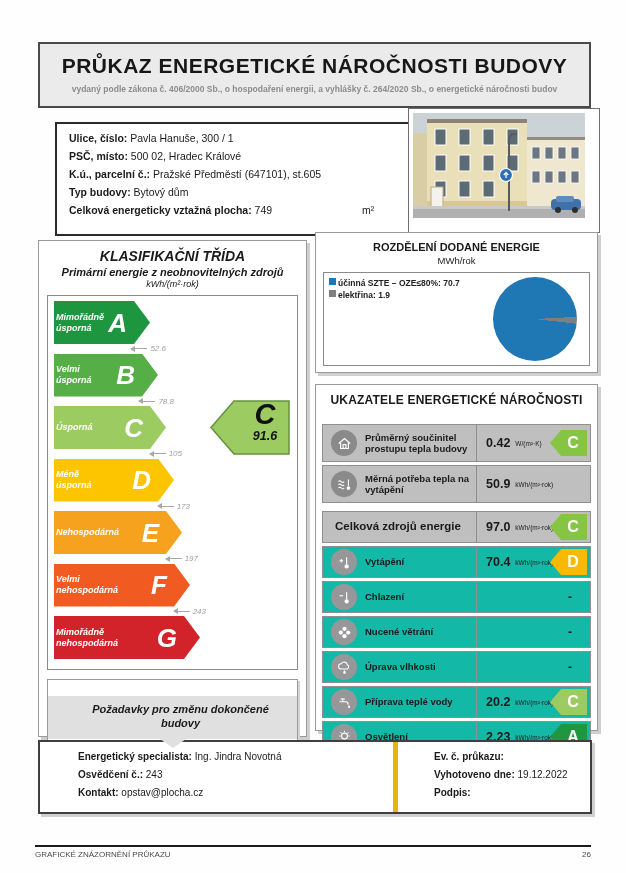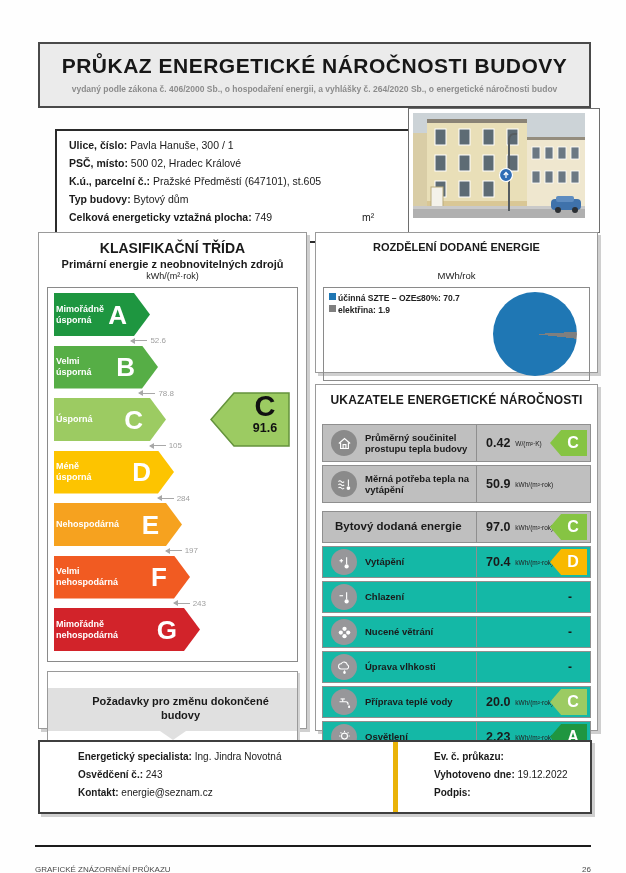--- a/index.html
+++ b/index.html
@@ -6,36 +6,36 @@
   .page{position:relative;width:626px;height:873px;background:#fefefe;
         font-family:"Liberation Sans",sans-serif;color:#1a1a1a;overflow:hidden;}
 
   
   .header-box{position:absolute;left:38px;top:42px;width:549px;height:62px;
     background:#ebebeb;border:2px solid #4a4a4a;text-align:center;}
   .header-title{font-size:21px;font-weight:bold;letter-spacing:.5px;margin-top:10px;color:#171717;}
   .header-sub{font-size:8.5px;font-weight:bold;color:#8c8c8c;margin-top:6px;}
 
   
-  .addr-box{position:absolute;left:55px;top:129px;width:341px;height:102px;
+  .addr-box{position:absolute;left:55px;top:122px;width:341px;height:102px;
     background:#fff;border:2px solid #2b2b2b;padding:8px 0 0 12px;font-size:10.5px;}
   .addr-row{margin-bottom:6px;}
   .addr-row b{font-weight:bold;}
   .addr-unit{display:inline-block;margin-left:90px;}
 
   .photo-box{position:absolute;left:408px;top:108px;width:182px;height:115px;
     border:1px solid #6e6e6e;background:#fff;padding:4px;}
   .photo-box svg{display:block;}
 
   
   .panel{position:absolute;background:#fff;border:1px solid #9a9a9a;
     box-shadow:3px 3px 0 #cfcfcf;}
 
   
-  .class-panel{left:38px;top:232px;width:267px;height:495px;text-align:center;}
+  .class-panel{left:38px;top:240px;width:267px;height:495px;text-align:center;font-style:italic;}
   .class-title{font-size:14px;font-weight:bold;margin-top:7px;}
   .class-sub{font-size:11px;font-weight:bold;margin-top:2px;}
   .class-unit{font-size:9px;margin-top:1px;color:#222;}
   .bands-box{position:relative;margin:6px 8px 0 8px;border:1px solid #8a8a8a;
     height:363px;padding:5px 6px;text-align:left;}
   .band-bar{position:relative;height:43px;display:flex;align-items:center;
     clip-path:polygon(0 0,calc(100% - 16px) 0,100% 50%,calc(100% - 16px) 100%,0 100%);}
   .band-label{color:#fff;font-weight:bold;font-size:9px;line-height:1.2;padding-left:2px;width:60px;}
   .band-letter{position:absolute;right:23px;top:50%;transform:translateY(-50%);
     color:#fff;font-weight:bold;font-size:26px;}
@@ -56,21 +56,21 @@
   .req-top{position:relative;background:#e0e0e0;padding:7px 4px 8px 20px;
     font-size:11px;font-weight:bold;line-height:1.25;margin-top:16px;}
   .req-top::after{content:"";position:absolute;left:50%;bottom:-9px;transform:translateX(-50%);
     border-left:13px solid transparent;border-right:13px solid transparent;
     border-top:9px solid #e0e0e0;z-index:2;}
   .req-result{background:#fff;padding:12px 0 9px 0;font-size:12.5px;font-weight:bold;}
 
   
   .dist-panel{left:315px;top:232px;width:281px;height:139px;text-align:center;}
   .dist-title{font-size:11px;font-weight:bold;margin-top:8px;}
-  .dist-unit{font-size:9.5px;margin-top:17px;}
+  .dist-unit{font-size:9.5px;margin-top:2px;}
   .dist-box{position:relative;margin:6px 7px 0 7px;border:1px solid #8a8a8a;height:92px;text-align:left;}
   .legend{position:absolute;left:5px;top:5px;font-size:8.5px;font-weight:bold;color:#222;}
   .legend-row{margin-bottom:2px;display:flex;align-items:flex-start;}
   .legend-swatch{display:inline-block;width:7px;height:7px;margin-right:2px;}
   .pie{position:absolute;right:12px;top:4px;width:84px;height:84px;border-radius:50%;
     background:conic-gradient(#1f77b4 0deg 87deg,#7f7f7f 87deg 96.5deg,#1f77b4 96.5deg 360deg);}
 
   
   .ind-panel{left:315px;top:384px;width:281px;height:345px;padding:0;}
   .ind-title{font-size:12px;font-weight:bold;text-align:center;margin:8px 0 7px 0;letter-spacing:.2px;}
@@ -98,21 +98,21 @@
 
   
   .spec-box{position:absolute;left:38px;top:740px;width:550px;height:70px;
     border:2px solid #3f3f3f;box-shadow:3px 3px 0 #cfcfcf;display:flex;background:#fff;}
   .spec-left{flex:1;padding:9px 0 0 14px;font-size:10px;}
   .spec-right{width:180px;border-left:5px solid #eab308;padding:9px 0 0 12px;font-size:10px;}
   .spec-row{margin-bottom:7px;padding-left:24px;}
   .spec-row b{font-weight:bold;}
 
   .bottom-bar{position:absolute;left:35px;top:845px;width:556px;
-    border-top:2px solid #1c1c1c;padding-top:18px;display:flex;
+    border-top:2px solid #1c1c1c;padding-top:3px;display:flex;
     justify-content:space-between;font-size:8px;color:#4a4a4a;}
 
   svg.glyph{width:17px;height:17px;}
 </style>
 </head>
 <body>
 
 <div class="page">
 
   <div class="header-box">
@@ -211,21 +211,21 @@
         </div>
       </div>
       <div class="threshold" style="width:128px"><span class="tarrow"></span><span>105</span></div>
 
       <div class="band-wrap">
         <div class="band-bar" style="width: 120px; background: rgb(253, 196, 0);">
           <span class="band-label">Méně úsporná</span>
           <span class="band-letter">D</span>
         </div>
       </div>
-      <div class="threshold" style="width:136px"><span class="tarrow"></span><span>284</span></div>
+      <div class="threshold" style="width:136px"><span class="tarrow"></span><span>173</span></div>
 
       <div class="band-wrap">
         <div class="band-bar" style="width: 128px; background: rgb(246, 162, 31);">
           <span class="band-label">Nehospodárná</span>
           <span class="band-letter">E</span>
         </div>
       </div>
       <div class="threshold" style="width:144px"><span class="tarrow"></span><span>197</span></div>
 
       <div class="band-wrap">
@@ -309,21 +309,21 @@
         <div class="ind-label">Měrná potřeba tepla na vytápění</div>
         <div class="ind-value">
           <span class="val-num">50.9</span>
           <span class="val-unit">kWh/(m²·rok)</span>
         </div>
       </div>
 
       <div class="sec-gap"></div>
 
       <div class="ind-row gray row-h30">
-        <div class="ind-label big">Bytový dodaná energie</div>
+        <div class="ind-label big">Celková zdrojů energie</div>
         <div class="ind-value">
           <span class="val-num">97.0</span>
           <span class="val-unit">kWh/(m²·rok)</span>
           <div class="grade-badge" style="background: rgb(134, 196, 67);">
               <span class="grade-letter">C</span>
             </div>
         </div>
       </div>
 
       <div class="ind-row row-h30">
@@ -404,21 +404,21 @@
           <svg class="glyph" viewBox="0 0 24 24" fill="none" stroke="#fff" stroke-width="1.6">
                 <path d="M5 11 h9 a3 3 0 0 1 3 3 v1"></path>
                 <line x1="9.5" y1="11" x2="9.5" y2="7.5"></line>
                 <line x1="6.5" y1="7" x2="12.5" y2="7"></line>
                 <path d="M17 18.2c0 1 .7 1.6 1.5 1.6s1.5-.6 1.5-1.6c0-.8-.8-1.7-1.5-2.8-.7 1.1-1.5 2-1.5 2.8Z" fill="#fff" stroke="none"></path>
               </svg>
         </span>
           </div>
         <div class="ind-label">Příprava teplé vody</div>
         <div class="ind-value">
-          <span class="val-num">20.0</span>
+          <span class="val-num">20.2</span>
           <span class="val-unit">kWh/(m²·rok)</span>
           <div class="grade-badge" style="background: rgb(156, 203, 98);">
               <span class="grade-letter">C</span>
             </div>
         </div>
       </div>
 
       <div class="ind-row row-h30">
         <div class="ind-icon">
             <span class="icon-circle">
@@ -444,21 +444,21 @@
         </div>
       </div>
 
     </div>
   </div>
 
   <div class="spec-box">
     <div class="spec-left">
       <div class="spec-row"><b>Energetický specialista:</b> <span>Ing. Jindra Novotná</span></div>
       <div class="spec-row"><b>Osvědčení č.:</b> <span>243</span></div>
-      <div class="spec-row"><b>Kontakt:</b> <span>energie@seznam.cz</span></div>
+      <div class="spec-row"><b>Kontakt:</b> <span>opstav@plocha.cz</span></div>
     </div>
     <div class="spec-right">
       <div class="spec-row"><b>Ev. č. průkazu:</b></div>
       <div class="spec-row"><b>Vyhotoveno dne:</b> <span>19.12.2022</span></div>
       <div class="spec-row"><b>Podpis:</b></div>
     </div>
   </div>
 
   <div class="bottom-bar">
     <span>GRAFICKÉ ZNÁZORNĚNÍ PRŮKAZU</span>

